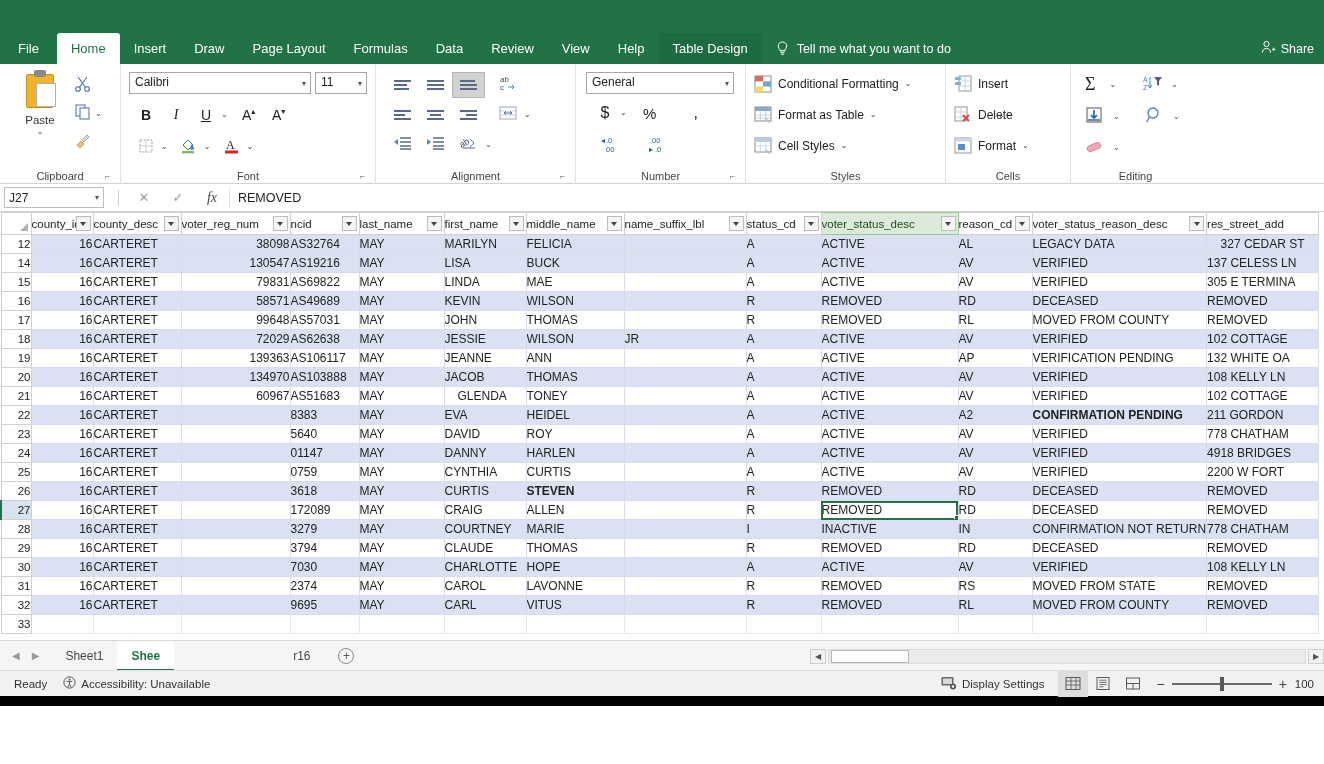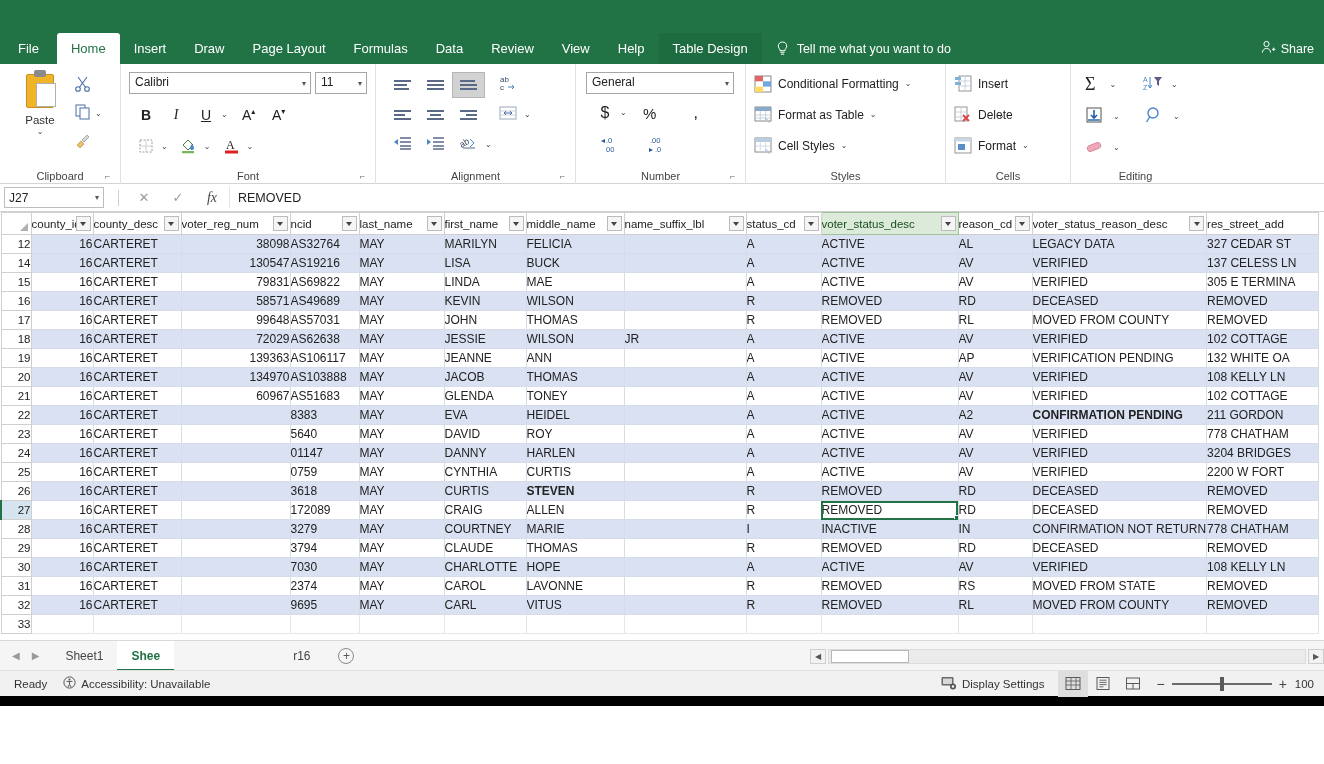--- a/index.html
+++ b/index.html
@@ -702,21 +702,21 @@
           <td class="cell num" style="width: 109px;">38098</td>
           <td class="cell" style="width: 69px;">AS32764</td>
           <td class="cell" style="width: 85px;">MAY</td>
           <td class="cell" style="width: 82px;">MARILYN</td>
           <td class="cell" style="width: 98px;">FELICIA</td>
           <td class="cell" style="width: 122px;"></td>
           <td class="cell" style="width: 75px;">A</td>
           <td class="cell" style="width: 137px;">ACTIVE</td>
           <td class="cell" style="width: 74px;">AL</td>
           <td class="cell" style="width: 148px;">LEGACY DATA</td>
-          <td class="cell" style="width: 112px;">327 CEDAR ST</td>
+          <td class="cell" style="width: 112px; text-align: center;">327 CEDAR ST</td>
         </tr>
         <tr class="band">
           <th class="rowhdr">14</th>
           <td class="cell num" style="width: 62px;">16</td>
           <td class="cell" style="width: 88px;">CARTERET</td>
           <td class="cell num" style="width: 109px;">130547</td>
           <td class="cell" style="width: 69px;">AS19216</td>
           <td class="cell" style="width: 85px;">MAY</td>
           <td class="cell" style="width: 82px;">LISA</td>
           <td class="cell" style="width: 98px;">BUCK</td>
@@ -823,21 +823,21 @@
           <td class="cell" style="width: 148px;">VERIFIED</td>
           <td class="cell" style="width: 112px;">108 KELLY LN</td>
         </tr>
         <tr class="plain">
           <th class="rowhdr">21</th>
           <td class="cell num" style="width: 62px;">16</td>
           <td class="cell" style="width: 88px;">CARTERET</td>
           <td class="cell num" style="width: 109px;">60967</td>
           <td class="cell" style="width: 69px;">AS51683</td>
           <td class="cell" style="width: 85px;">MAY</td>
-          <td class="cell" style="width: 82px;">GLENDA</td>
+          <td class="cell" style="width: 82px; padding-left: 13px;">GLENDA</td>
           <td class="cell" style="width: 98px;">TONEY</td>
           <td class="cell" style="width: 122px;"></td>
           <td class="cell" style="width: 75px;">A</td>
           <td class="cell" style="width: 137px;">ACTIVE</td>
           <td class="cell" style="width: 74px;">AV</td>
           <td class="cell" style="width: 148px;">VERIFIED</td>
           <td class="cell" style="width: 112px;">102 COTTAGE</td>
         </tr>
         <tr class="band">
           <th class="rowhdr">22</th>
@@ -878,21 +878,21 @@
           <td class="cell num" style="width: 109px;"></td>
           <td class="cell" style="width: 69px;">01147</td>
           <td class="cell" style="width: 85px;">MAY</td>
           <td class="cell" style="width: 82px;">DANNY</td>
           <td class="cell" style="width: 98px;">HARLEN</td>
           <td class="cell" style="width: 122px;"></td>
           <td class="cell" style="width: 75px;">A</td>
           <td class="cell" style="width: 137px;">ACTIVE</td>
           <td class="cell" style="width: 74px;">AV</td>
           <td class="cell" style="width: 148px;">VERIFIED</td>
-          <td class="cell" style="width: 112px;">3204 BRIDGES</td>
+          <td class="cell" style="width: 112px;">4918 BRIDGES</td>
         </tr>
         <tr class="plain">
           <th class="rowhdr">25</th>
           <td class="cell num" style="width: 62px;">16</td>
           <td class="cell" style="width: 88px;">CARTERET</td>
           <td class="cell num" style="width: 109px;"></td>
           <td class="cell" style="width: 69px;">0759</td>
           <td class="cell" style="width: 85px;">MAY</td>
           <td class="cell" style="width: 82px;">CYNTHIA</td>
           <td class="cell" style="width: 98px;">CURTIS</td>

